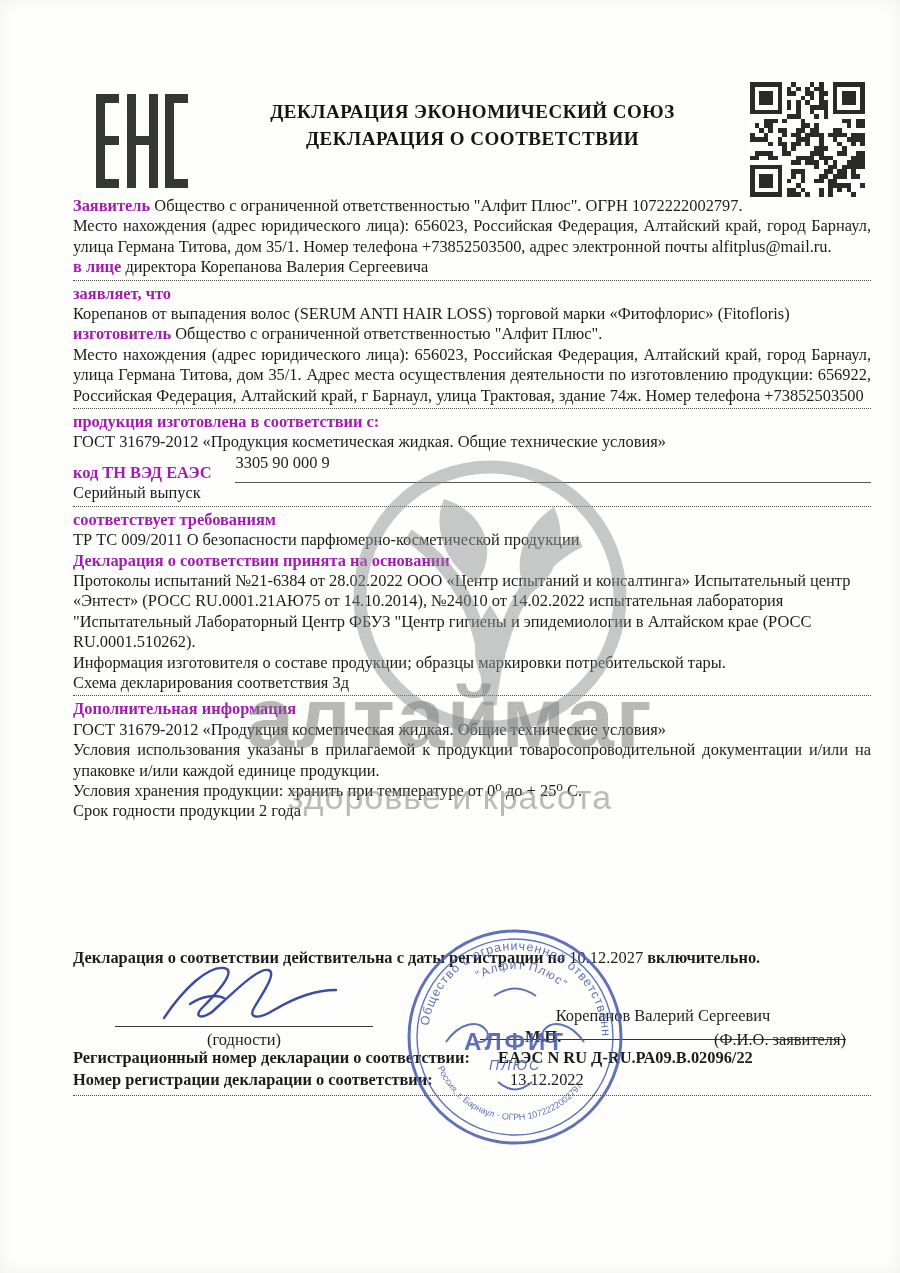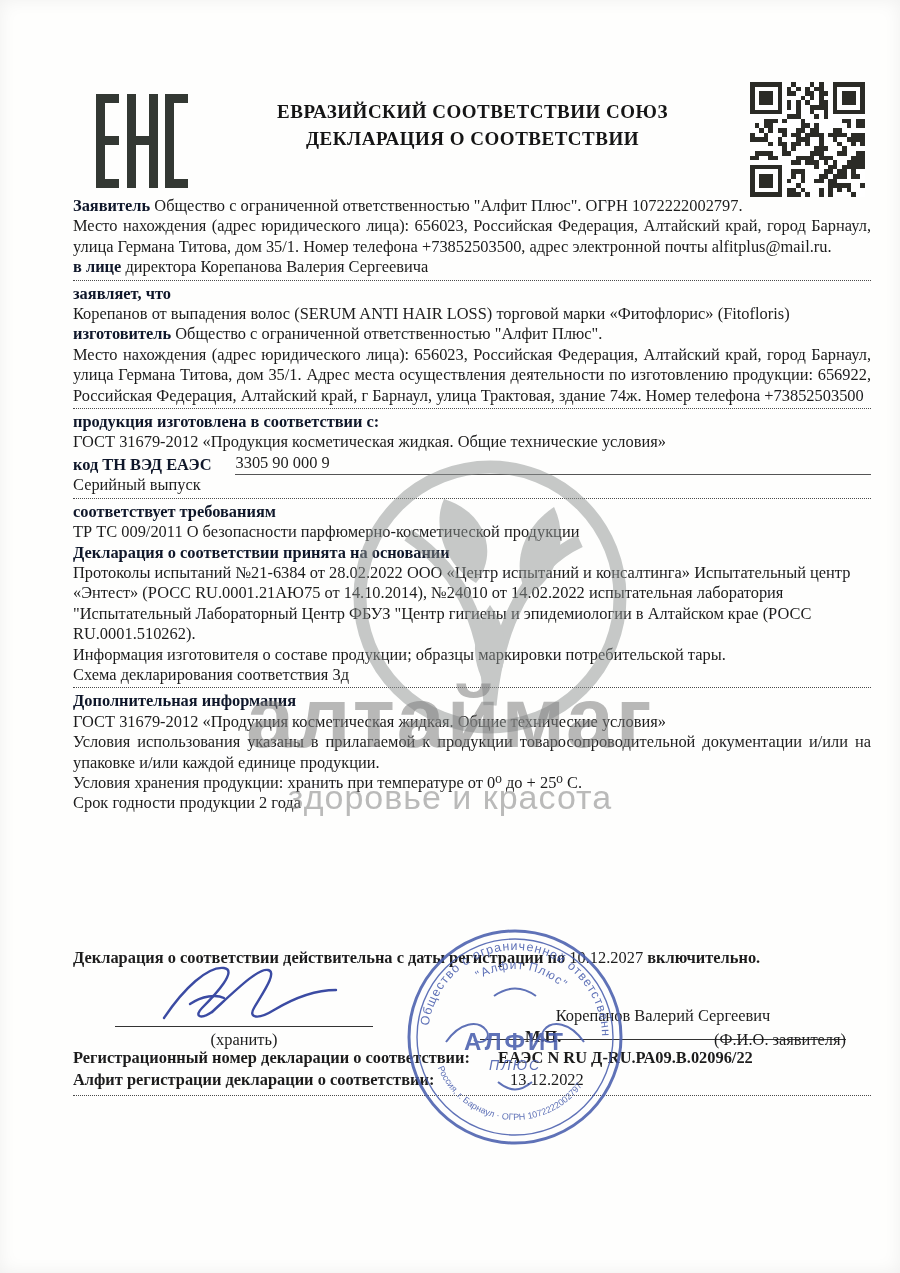--- a/index.html
+++ b/index.html
@@ -8,25 +8,25 @@
         box-shadow:inset 0 0 18px rgba(0,0,0,0.06);color:#1c1c1c;}
   
   .eac-logo{position:absolute;left:96px;top:94px;}
   .doc-title{position:absolute;left:220px;right:175px;top:98px;text-align:center;
              font-weight:bold;font-size:19px;line-height:27px;letter-spacing:.5px;color:#151515;}
   .qr{position:absolute;left:750px;top:82px;}
   
   .doc-body{position:absolute;left:73px;top:196px;width:798px;font-size:16.4px;line-height:20.4px;}
   .doc-body p{margin:0;}
   .doc-body p.j{text-align:justify;}
-  .doc-body b{color:#0f172a;}
+  .doc-body b{color:#a21caf;}
   .divider{border-bottom:1.5px dotted #4a4a4a;margin:2px 0 3px 0;height:0;}
   .tnved{display:flex;align-items:flex-end;}
   .tnved b{white-space:nowrap;margin-right:24px;}
-  .tnved .tnved-value{flex:1;border-bottom:1px solid #555;padding-bottom:1px;}
+  .tnved .tnved-value{flex:1;border-bottom:1px solid #555;padding-bottom:9px;}
   
   .wm-globe{position:absolute;left:348px;top:455px;opacity:.5;z-index:3;pointer-events:none;}
   .wm-brand{position:absolute;left:0;width:900px;top:668px;text-align:center;z-index:3;pointer-events:none;
             font-family:"Liberation Sans","DejaVu Sans",sans-serif;font-weight:bold;
             font-size:86px;color:rgba(125,125,125,0.55);letter-spacing:2px;}
   .wm-tag{position:absolute;left:0;width:900px;top:778px;text-align:center;z-index:3;pointer-events:none;
           font-family:"Liberation Sans","DejaVu Sans",sans-serif;
           font-size:34px;color:rgba(140,140,140,0.6);letter-spacing:1px;}
   
   .footer{position:absolute;left:73px;top:948px;width:798px;font-size:16.4px;line-height:20.4px;}
@@ -59,21 +59,21 @@
       <rect x="31" y="0" width="9" height="94"></rect>
         <rect x="53" y="0" width="9" height="94"></rect>
       <rect x="31" y="42" width="31" height="9"></rect>
       <rect x="69" y="0" width="9" height="94"></rect>
         <rect x="69" y="0" width="23" height="9"></rect>
       <rect x="69" y="85" width="23" height="9"></rect>
     </g>
   </svg>
 
   <div class="doc-title">
-    <div>ЕВРАЗИЙСКИЙ СООТВЕТСТВИИ СОЮЗ</div>
+    <div>ДЕКЛАРАЦИЯ ЭКОНОМИЧЕСКИЙ СОЮЗ</div>
     <div>ДЕКЛАРАЦИЯ О СООТВЕТСТВИИ</div>
   </div>
 
   <svg class="qr" width="115" height="115" viewBox="0 0 25 25" shape-rendering="crispEdges">
     <rect width="25" height="25" fill="#fff"></rect>
     <g id="qr-cells" fill="#2b2b26">
         <rect x="9" y="0" width="1" height="1"></rect>
         <rect x="13" y="0" width="1" height="1"></rect>
         <rect x="15" y="0" width="1" height="1"></rect>
         <rect x="8" y="1" width="1" height="1"></rect>
@@ -329,31 +329,31 @@
       <p><span>Условия хранения продукции: хранить при температуре от 0⁰ до + 25⁰ С.</span></p>
       <p><span>Срок годности продукции 2 года</span></p>
     </div>
 
   <div class="footer">
     <p class="validity">
       <b>Декларация о соответствии действительна с даты регистрации по </b><span>10.12.2027</span><b> включительно.</b>
     </p>
     <div class="sig-row">
       <div class="sig-line"></div>
-      <div class="sig-caption">(хранить)</div>
+      <div class="sig-caption">(годности)</div>
       <div class="mp-mark">М.П.</div>
       <div class="fio-name">Корепанов Валерий Сергеевич</div>
       <div class="fio-caption">(Ф.И.О. заявителя)</div>
     </div>
     <div class="reg-row">
       <b>Регистрационный номер декларации о соответствии:</b>
       <span class="reg-value">ЕАЭС N RU Д-RU.РА09.В.02096/22</span>
     </div>
     <div class="reg-row date">
-      <b>Алфит регистрации декларации о соответствии:</b>
+      <b>Номер регистрации декларации о соответствии:</b>
       <span class="reg-value">13.12.2022</span>
     </div>
     <div class="bottom-divider"></div>
   </div>
 
   <svg class="stamp" width="234" height="230" viewBox="0 0 234 230">
     <defs>
       <path id="arcTop" d="M 30 115 A 87 87 0 1 1 204 115"></path>
       <path id="arcMid" d="M 49 115 A 68 68 0 1 1 185 115"></path>
       <path id="arcBot" d="M 34 115 A 83 83 0 0 0 200 115"></path>

